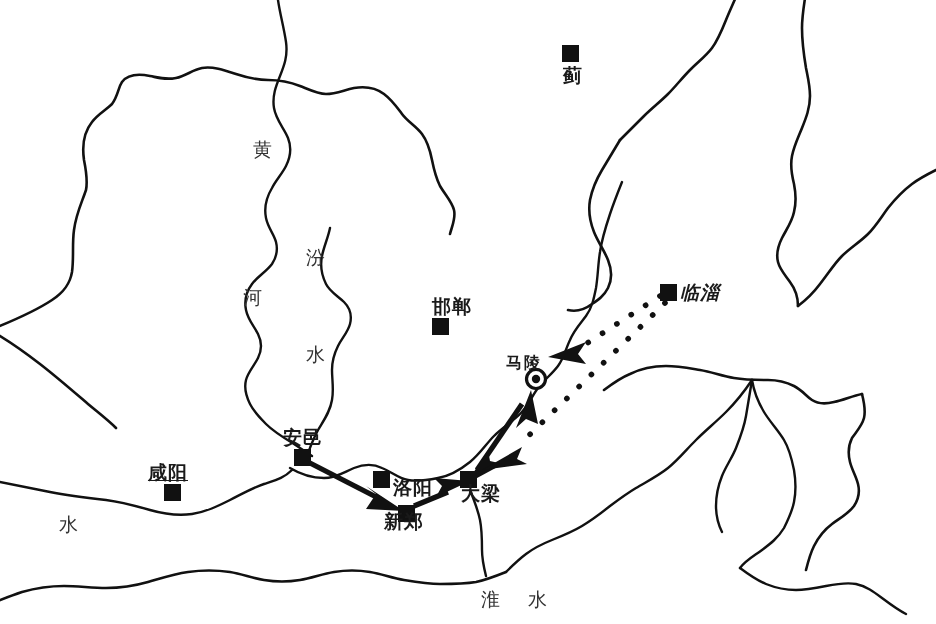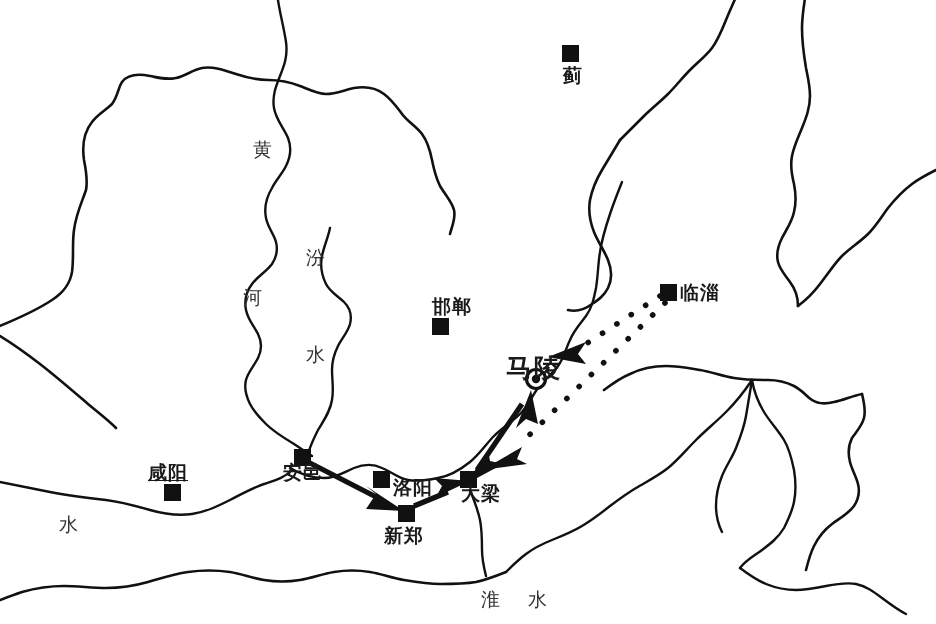--- a/index.html
+++ b/index.html
@@ -59,23 +59,24 @@
     white-space: nowrap;
     line-height: 1;
     user-select: none;
   }
   .city-label {
     font-size: 19px;
     font-weight: 700;
     letter-spacing: 1px;
   }
   .battle-label {
-    font-size: 26px;
+    font-size: 16px;
     font-weight: 700;
     letter-spacing: 2px;
+    font-family: Liberation Serif, serif;
   }
   .river-label {
     font-size: 19px;
     font-weight: 400;
     color: #333333;
   }
   .river-label.wide { letter-spacing: 11px; }
 </style>
 </head>
 <body>
@@ -335,29 +336,29 @@
         <circle class="battle-inner" cx="536" cy="379" r="4.2"></circle>
       </g>
 
     </g>
   </svg>
 
   <div class="map-label city-label" style="left:563px; top:66px;">蓟</div>
 
   <div class="map-label city-label" style="left:432px; top:297px;">邯郸</div>
 
-  <div class="map-label city-label" style="left:680px; top:283px;">临淄</div>
+  <div class="map-label city-label" style="left:680px; top:283px;font-style:italic;">临淄</div>
 
   <div class="map-label city-label" style="left:148px; top:463px;text-decoration:underline;">咸阳</div>
 
-  <div class="map-label city-label" style="left:283px; top:428px;margin-top:35px;">安邑</div>
+  <div class="map-label city-label" style="left:283px; top:428px;">安邑</div>
 
   <div class="map-label city-label" style="left:393px; top:470px;margin-top:8px;">洛阳</div>
 
-  <div class="map-label city-label" style="left:384px; top:526px;text-align:right;">新郑</div>
+  <div class="map-label city-label" style="left:384px; top:512px;text-align:right;">新郑</div>
 
   <div class="map-label city-label" style="left:461px; top:484px;">大梁</div>
 
   <div class="map-label battle-label" style="left:506px; top:355px;">马陵</div>
 
   <div class="map-label river-label" style="left:253px; top:140px;">黄</div>
 
   <div class="map-label river-label" style="left:243px; top:288px;">河</div>
 
   <div class="map-label river-label" style="left:306px; top:248px;">汾</div>

